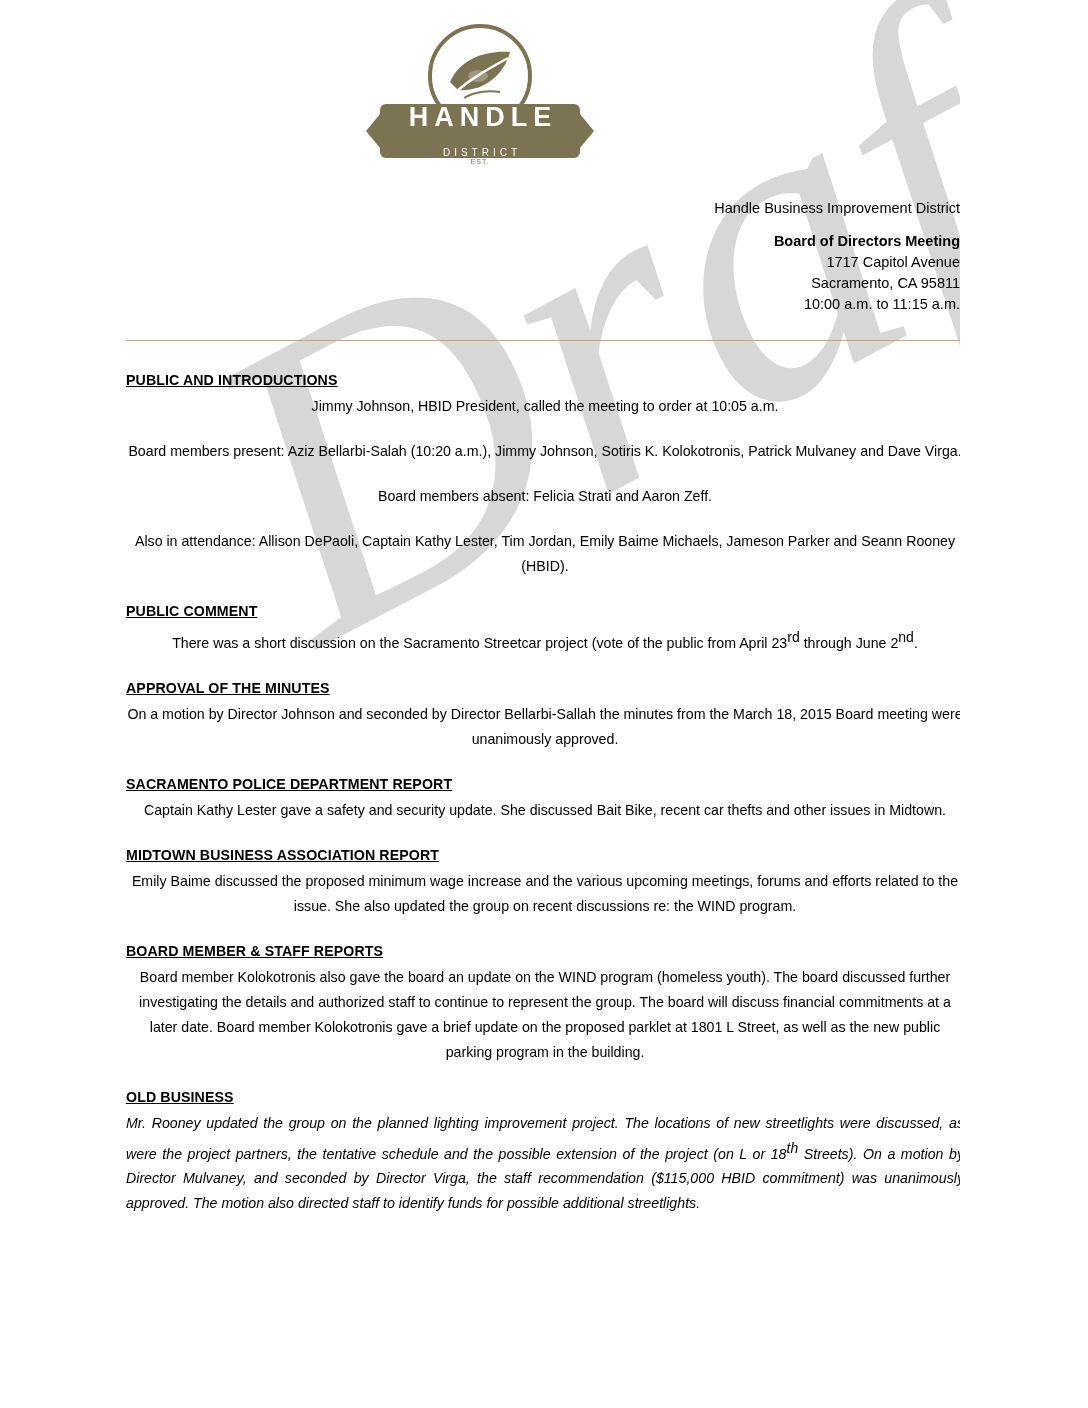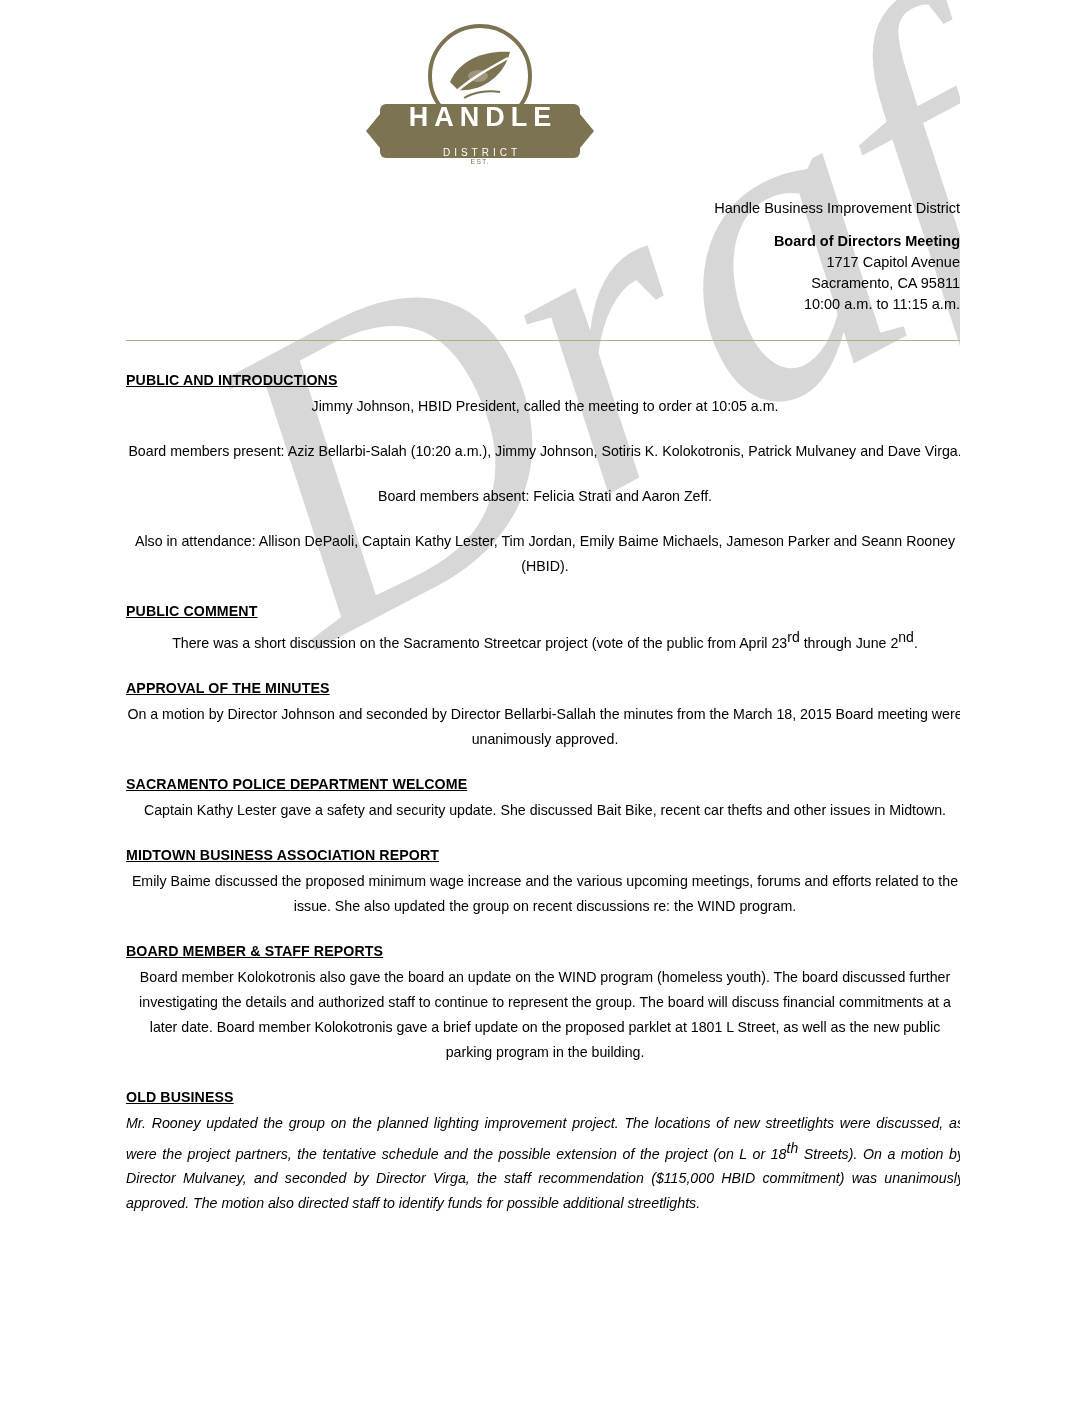--- a/index.html
+++ b/index.html
@@ -241,21 +241,21 @@
       <div class="sec-head">PUBLIC COMMENT</div>
       <p class="para"><span>There was a short discussion on the Sacramento Streetcar project (vote of the public from April 23</span><sup>rd</sup><span> through June 2</span><sup>nd</sup><span>.</span></p>
     </div>
 
     <div class="block">
       <div class="sec-head">APPROVAL OF THE MINUTES</div>
       <p class="para">On a motion by Director Johnson and seconded by Director Bellarbi-Sallah the minutes from the March 18, 2015 Board meeting were unanimously approved.</p>
     </div>
 
     <div class="block">
-      <div class="sec-head">SACRAMENTO POLICE DEPARTMENT WELCOME</div>
+      <div class="sec-head">SACRAMENTO POLICE DEPARTMENT REPORT</div>
       <p class="para">Captain Kathy Lester gave a safety and security update.  She discussed Bait Bike, recent car thefts and other issues in Midtown.</p>
     </div>
 
     <div class="block">
       <div class="sec-head">MIDTOWN BUSINESS ASSOCIATION REPORT</div>
       <p class="para">Emily Baime discussed the proposed minimum wage increase and the various upcoming meetings, forums and efforts related to the issue.  She also updated the group on recent discussions re: the WIND program.</p>
     </div>
 
     <div class="block">
       <div class="sec-head">BOARD MEMBER &amp; STAFF REPORTS</div>

